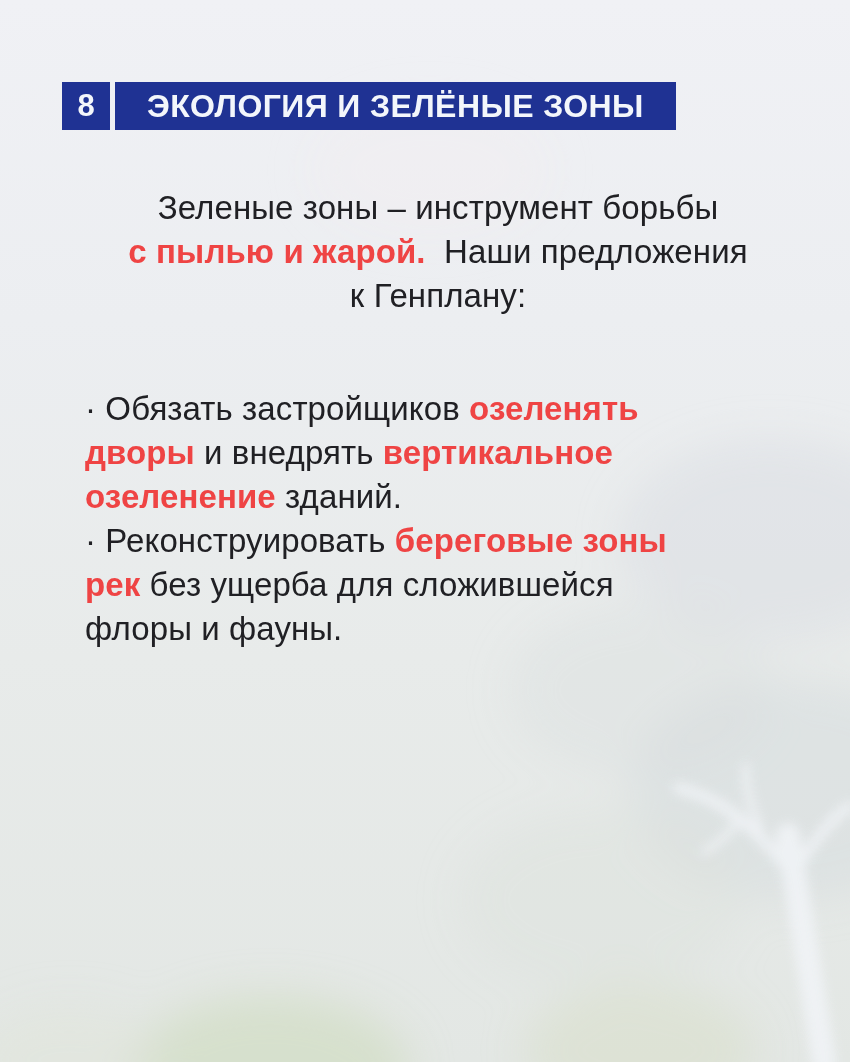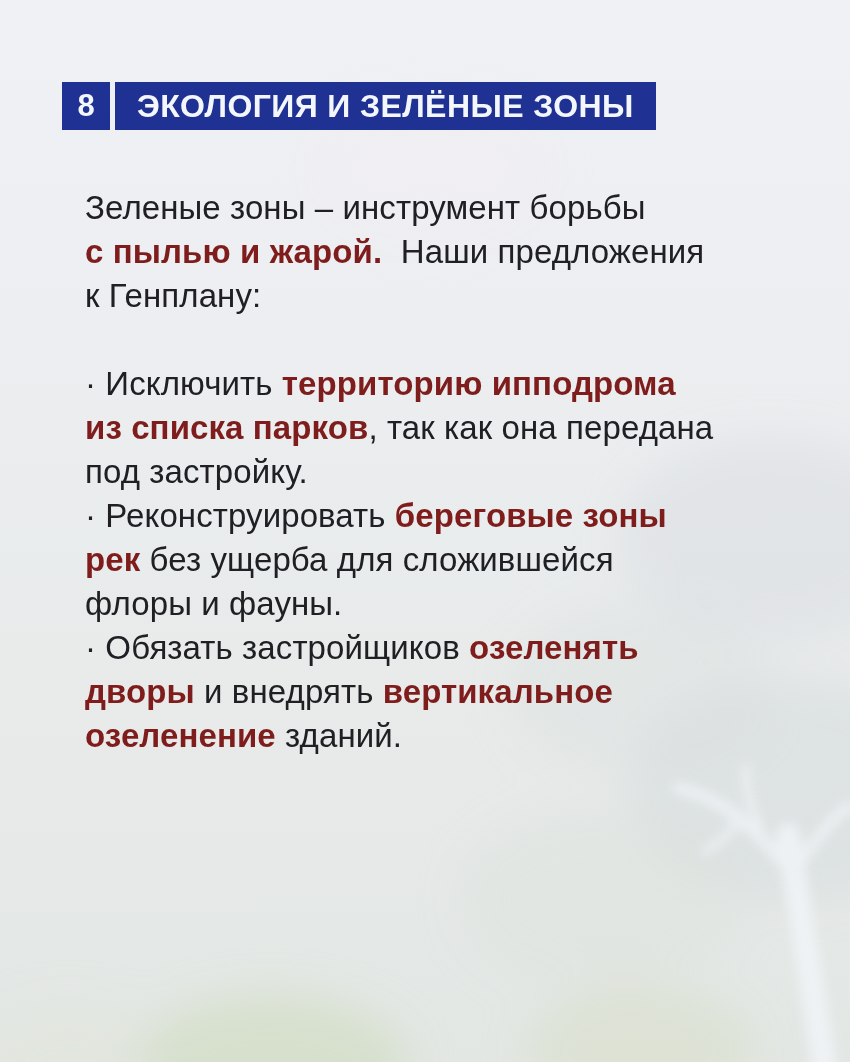--- a/index.html
+++ b/index.html
@@ -34,39 +34,39 @@
     align-items: center;
     justify-content: center;
   }
   .badge-number {
     width: 48px;
     height: 48px;
     font-size: 31px;
   }
   .badge-title {
     height: 48px;
-    padding: 0 22px;
+    padding: 0 32px;
     font-size: 32px;
     letter-spacing: 0.4px;
     white-space: nowrap;
   }
   .content {
     position: absolute;
     left: 85px;
     top: 186px;
     width: 706px;
     z-index: 2;
     font-size: 33px;
     line-height: 44px;
     color: #202024;
     letter-spacing: 0.1px;
   }
   .para { white-space: pre-wrap; }
-  .para.gap-after { margin-bottom: 44px; }
-  .b { font-weight: bold; color: #7f1d1d; }
+  .para.gap-after { margin-bottom: 69px; text-align: center; }
+  .b { font-weight: bold; color: #ef4444; }
 </style>
 </head>
 <body style="--accent: #1f3293;">
 
 <svg class="bg-art" width="850" height="1062" viewBox="0 0 850 1062" aria-hidden="true">
   <defs>
     <filter id="soft" x="-60%" y="-60%" width="220%" height="220%">
       <feGaussianBlur stdDeviation="20"></feGaussianBlur>
     </filter>
     <filter id="soft2" x="-60%" y="-60%" width="220%" height="220%">
@@ -94,22 +94,19 @@
 
 <div class="header-badge">
   <div class="badge-box badge-number">8</div>
   <div class="badge-box badge-title">ЭКОЛОГИЯ И ЗЕЛЁНЫЕ ЗОНЫ</div>
 </div>
 
 <div class="content" id="content">
     <div class="para gap-after"><span>Зеленые зоны – инструмент борьбы
 </span><span class="b">с пылью и жарой.</span><span>  Наши предложения
 к Генплану:</span></div>
-    <div class="para"><span>· Исключить </span><span class="b">территорию ипподрома
-из списка парков</span><span>, так как она передана
-под застройку.</span></div>
+    <div class="para"><span>· Обязать застройщиков </span><span class="b">озеленять
+дворы</span><span> и внедрять </span><span class="b">вертикальное
+озеленение</span><span> зданий.</span></div>
     <div class="para"><span>· Реконструировать </span><span class="b">береговые зоны
 рек</span><span> без ущерба для сложившейся
 флоры и фауны.</span></div>
-    <div class="para"><span>· Обязать застройщиков </span><span class="b">озеленять
-дворы</span><span> и внедрять </span><span class="b">вертикальное
-озеленение</span><span> зданий.</span></div>
   </div>
 
 </body></html>

